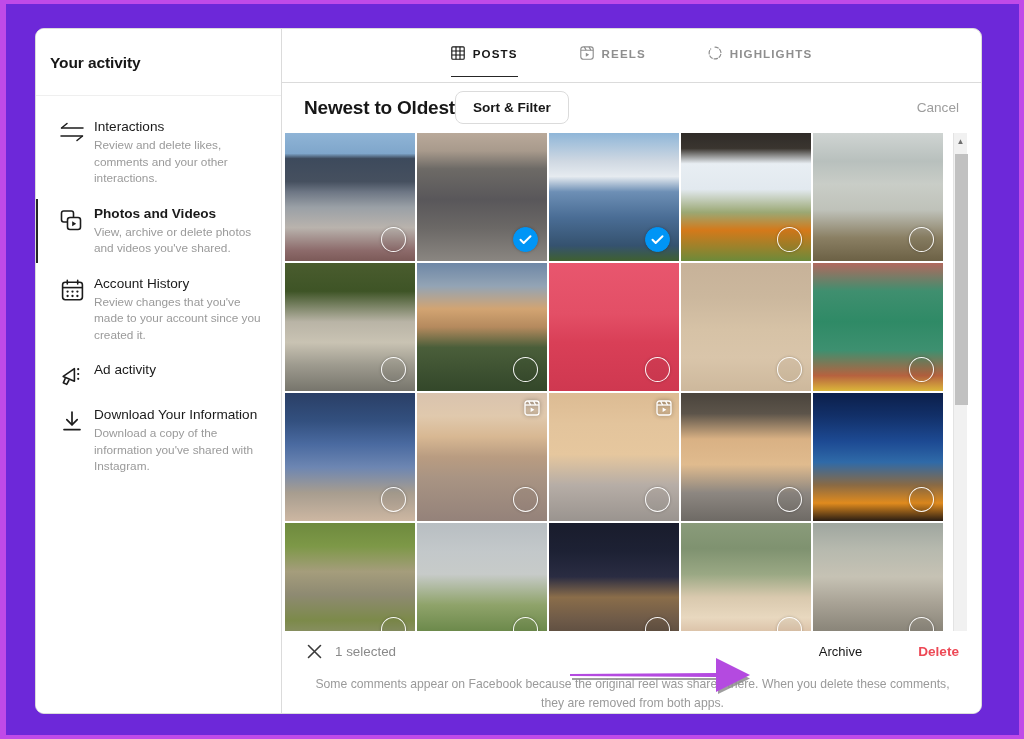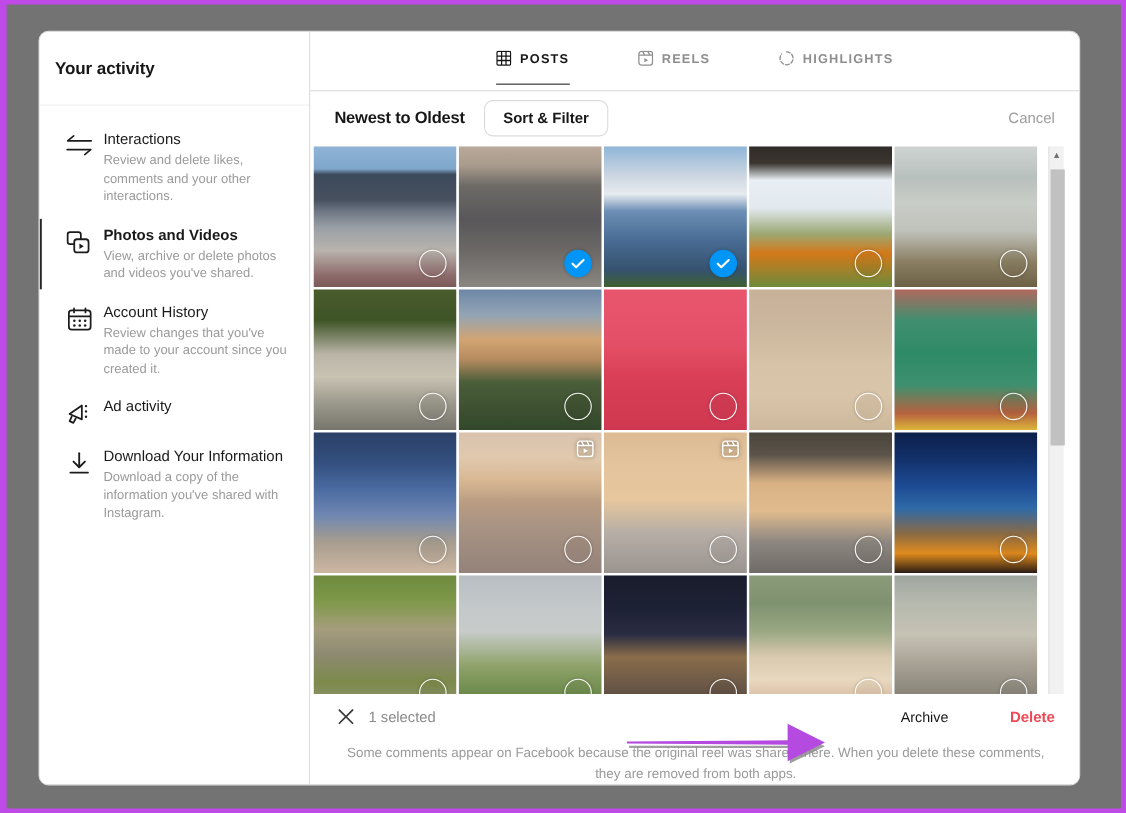--- a/index.html
+++ b/index.html
@@ -5,21 +5,21 @@
   * { box-sizing: border-box; margin: 0; padding: 0; }
   html, body {
     width: 1024px; height: 739px;
     background: #ffffff;
     font-family: "Liberation Sans", sans-serif;
     overflow: hidden;
   }
   #frame {
     position: absolute; left: 0; top: 0;
     width: 1024px; height: 739px;
-    background: #737373;
+    background: #6d28d9;
     border: 5px solid #c04ae8;
     border-left-width: 6px;
     border-top-width: 4px;
     border-bottom-width: 4px;
   }
   
   #dialog {
     position: absolute;
     left: 29px; top: 24px;
     width: 947px; height: 686px;
@@ -127,24 +127,23 @@
   .tab .ic { display: flex; align-items: center; }
   
   #sortrow {
     height: 50px;
     display: flex;
     align-items: center;
     padding: 0 20px 0 22px;
     flex: 0 0 auto;
   }
   #sort-label {
-    font-size: 15px;
+    font-size: 19px;
     font-weight: bold;
     color: #171717;
-    margin-right: 17px;
     letter-spacing: -0.2px;
   }
   #sort-filter-btn {
     border: 1px solid #dbdbdb;
     border-radius: 8px;
     padding: 8px 17px;
     font-size: 13.6px;
     font-weight: bold;
     color: #171717;
     background: #fff;

